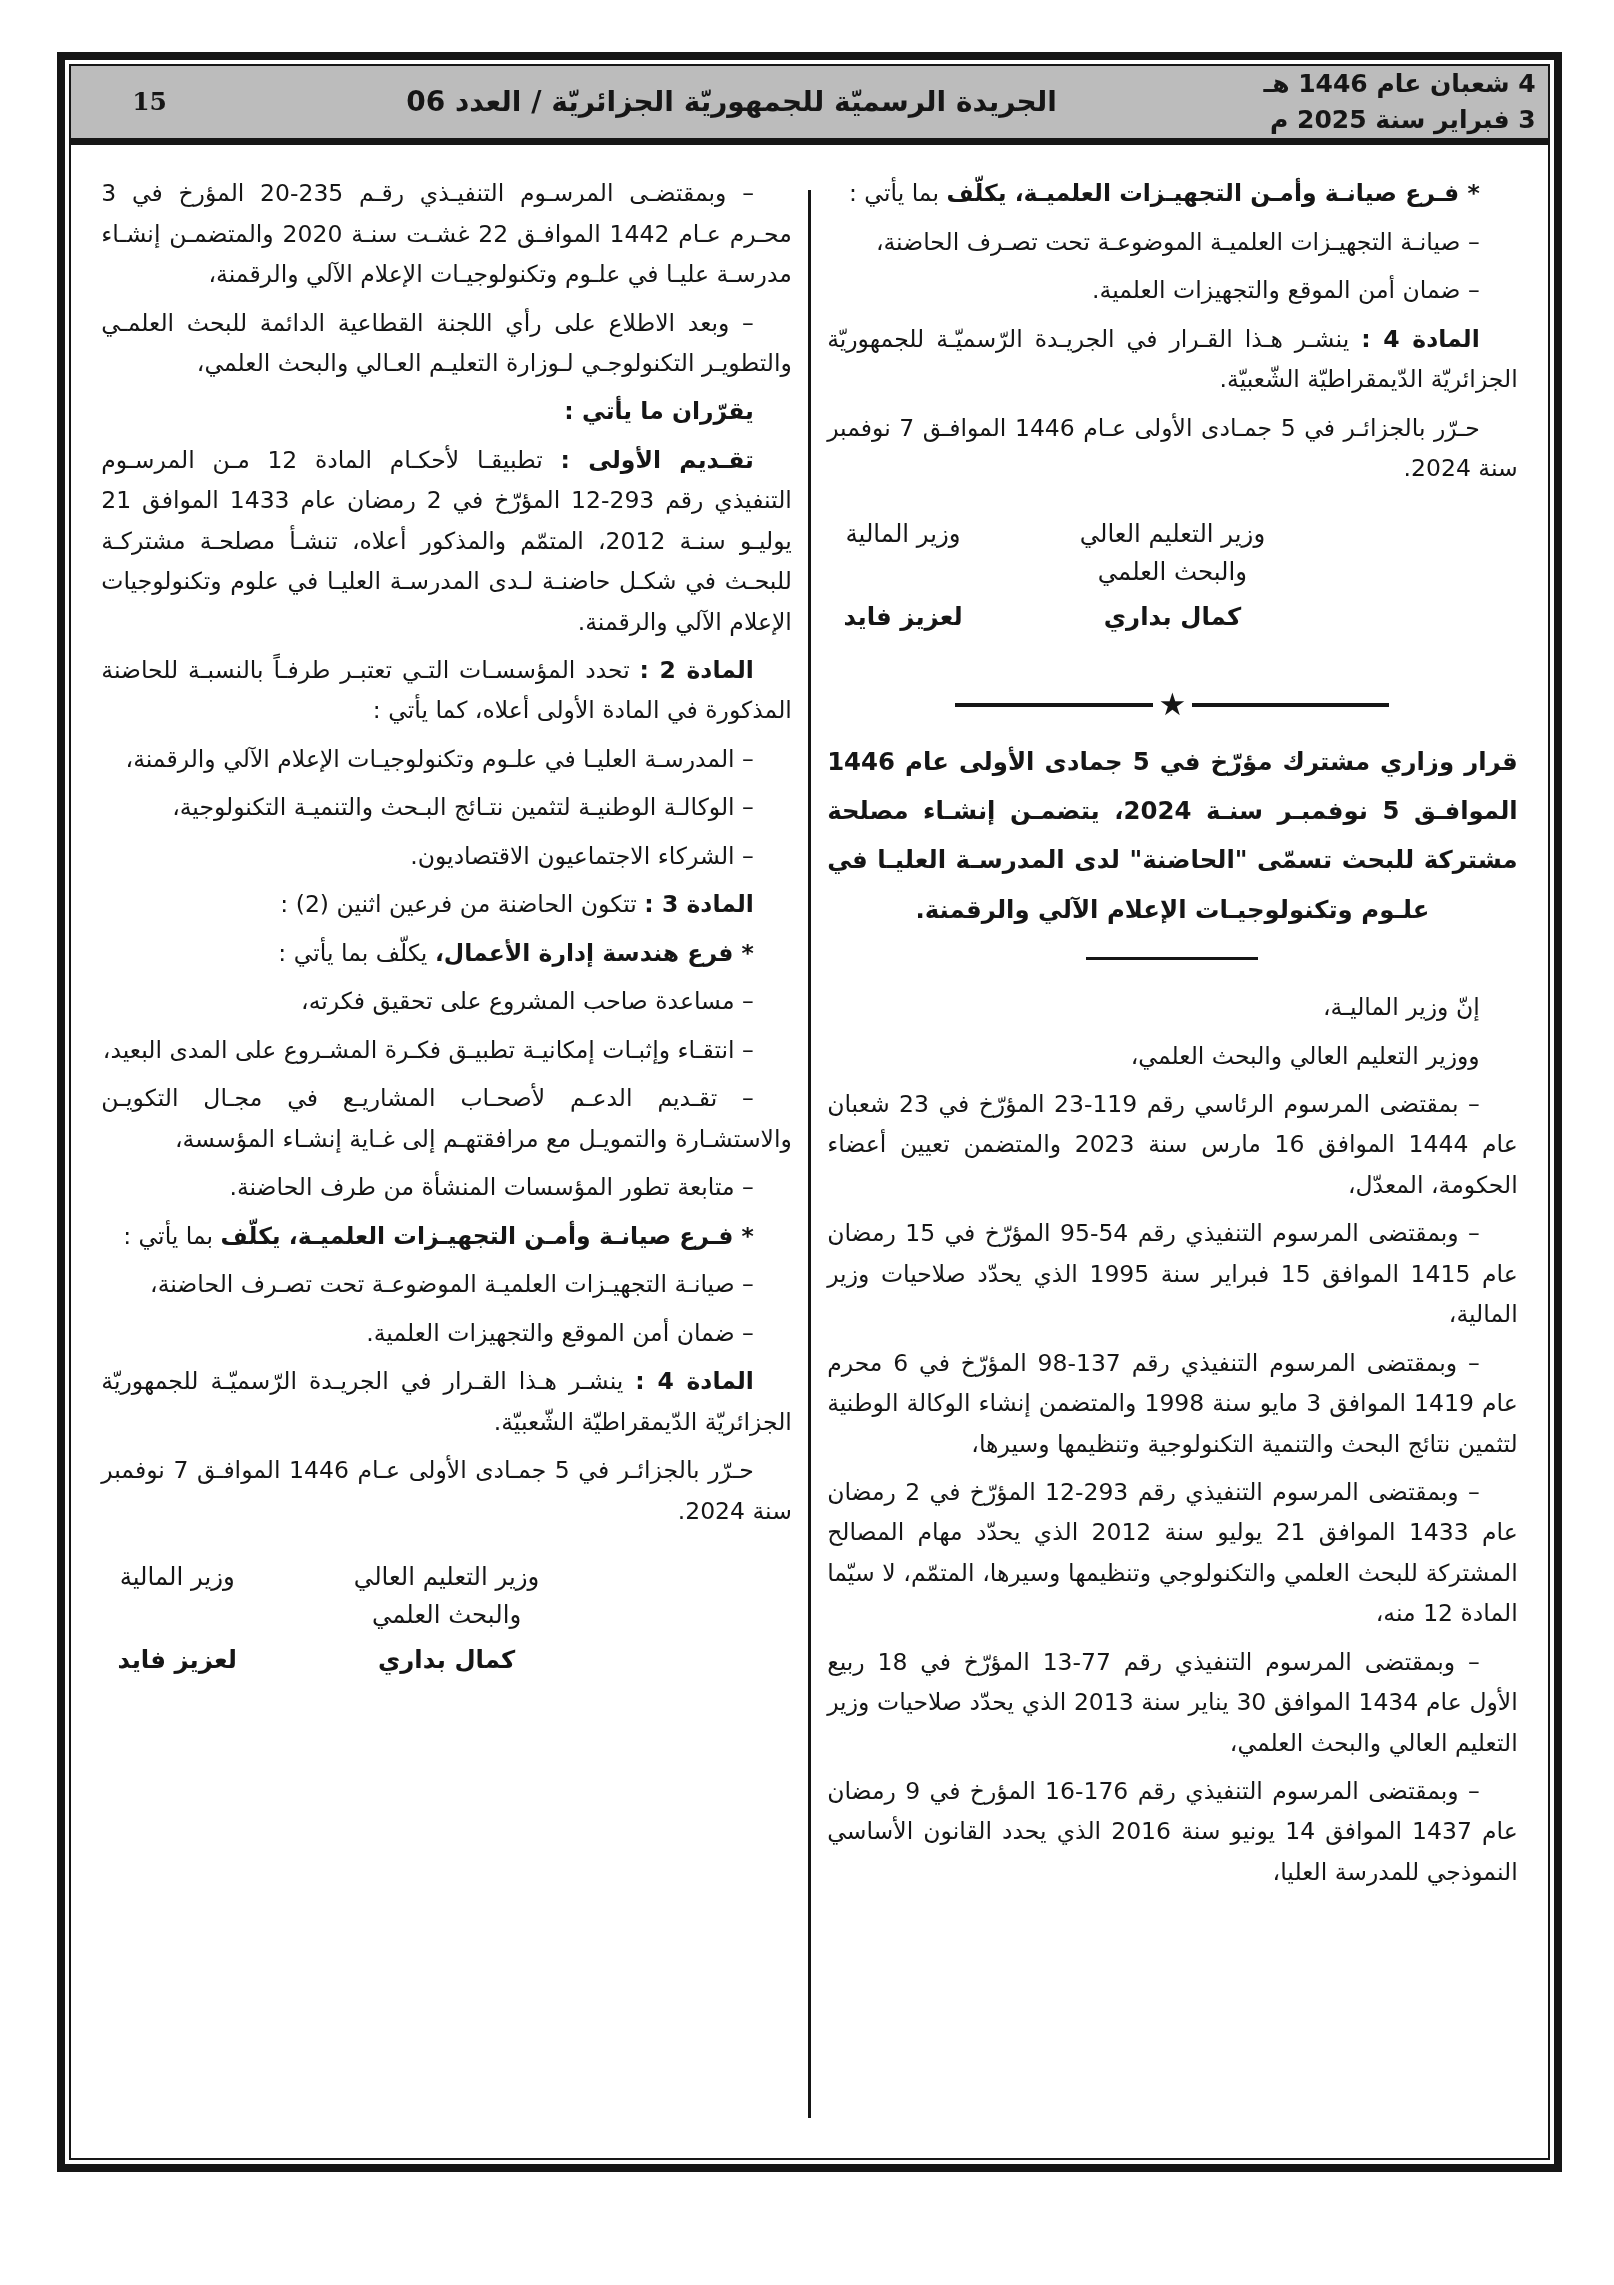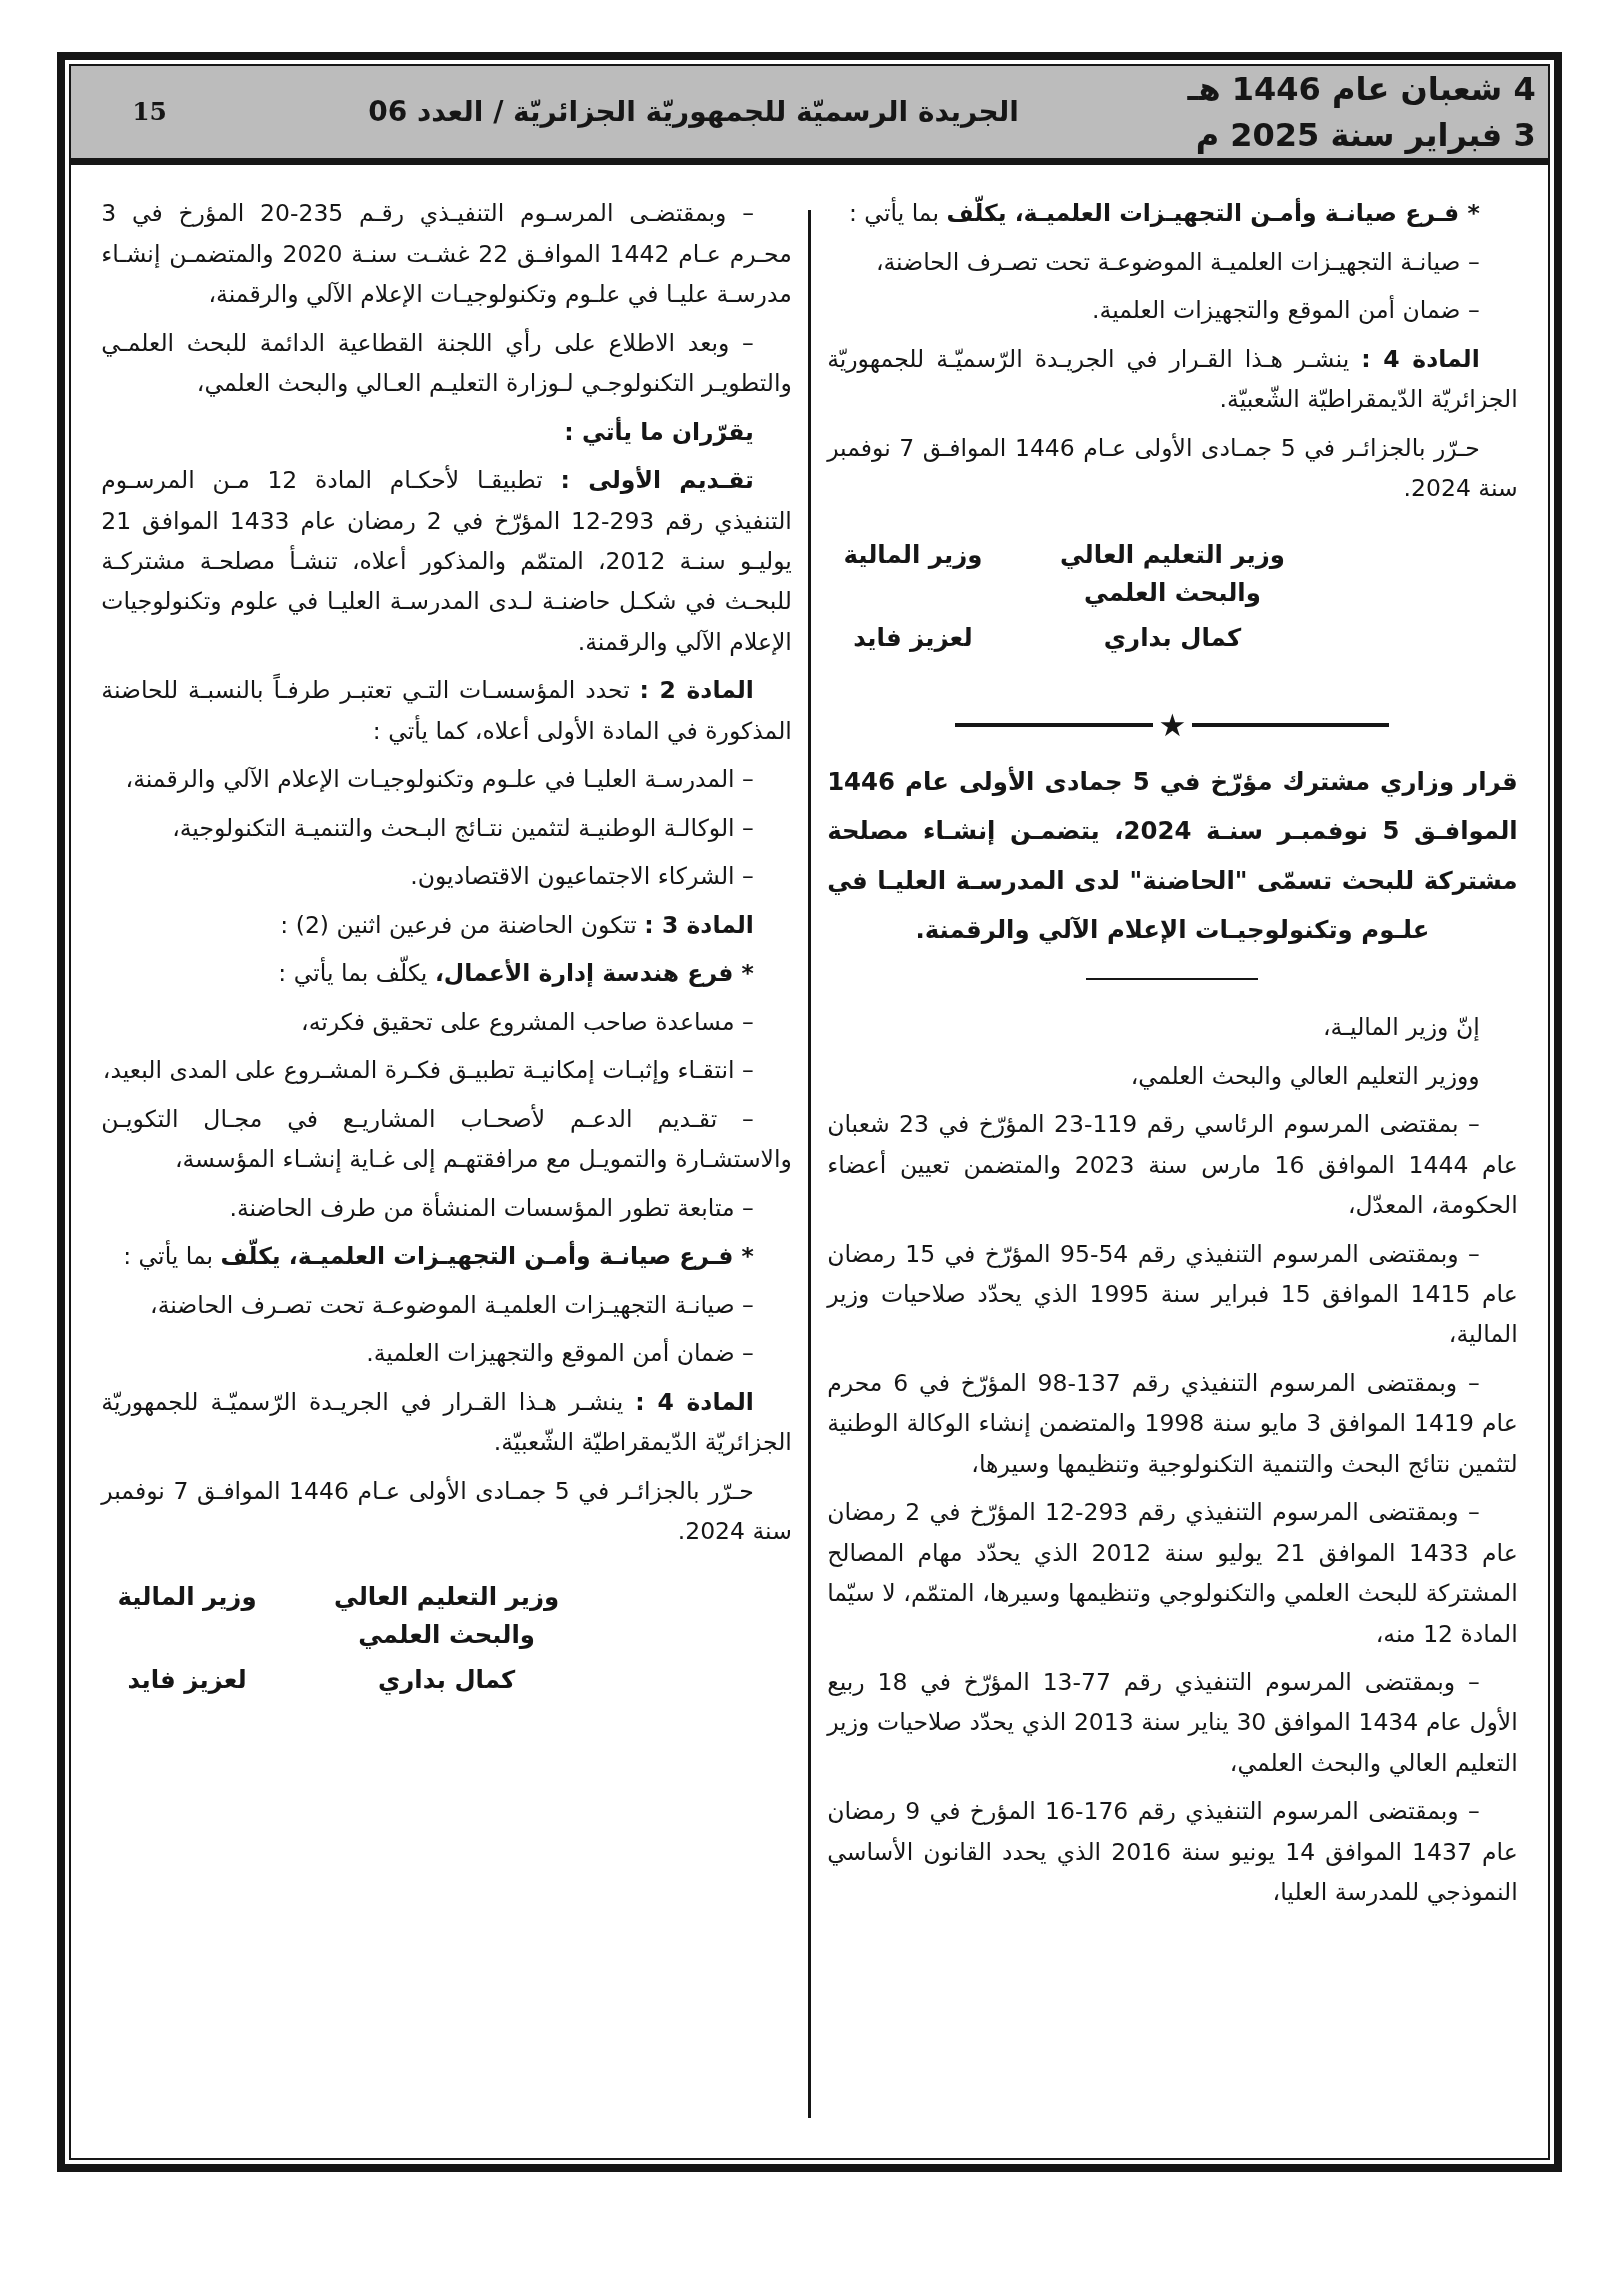--- a/index.html
+++ b/index.html
@@ -1,38 +1,38 @@
 <!DOCTYPE html>
 <html dir="rtl" lang="ar" style="font-size:14.5px"><head>
 <meta charset="utf-8">
 <style>
   html,body{margin:0;padding:0;background:#ffffff;}
   body{width:1615px;height:2285px;position:relative;font-family:"DejaVu Sans",sans-serif;color:#161616;direction:rtl;}
   .page-frame{position:absolute;top:52px;left:57px;width:1505px;height:2120px;border:8.1px solid #161616;box-sizing:border-box;padding:3.6px;background:#ffffff;}
   .page-frame-inner{border:2.7px solid #161616;width:100%;height:100%;box-sizing:border-box;display:flex;flex-direction:column;overflow:hidden;}
   .gazette-header{background:#bcbcbc;border-bottom:7.2px solid #161616;display:flex;align-items:center;flex:0 0 78px;padding:0 12.7px;box-sizing:border-box;}
-  .header-dates{text-align:right;font-weight:bold;font-size:32px;line-height:1.45;white-space:pre-line;}
+  .header-dates{text-align:right;font-weight:bold;font-size:25px;line-height:1.45;white-space:pre-line;}
   .header-title{flex:1;text-align:center;font-weight:bold;font-size:28px;padding:0 18px;}
   .header-page{width:100px;text-align:center;font-size:25px;font-weight:bold;padding-left:16.3px;font-family:"DejaVu Serif",serif;}
   .columns{flex:1;display:flex;padding:20px 18px 7.2px 18px;box-sizing:border-box;}
   .column{flex:1;padding:0 12.7px;box-sizing:border-box;}
   .col-divider{width:2.7px;background:#161616;margin:25px 3.6px 33px 3.6px;flex:0 0 auto;}
   .para{font-size:23.5px;line-height:1.72;text-align:justify;margin:8.1px 0;text-indent:38px;}
   .para .lead{font-weight:bold;}
   .preamble{text-align:right;}
   .decree-title{font-weight:bold;font-size:24.4px;line-height:2.02;text-indent:0;text-align:justify;text-align-last:center;margin:12.7px 0 3.6px 0;}
   .sep-star{display:flex;align-items:center;justify-content:center;width:434px;margin:22px auto 16.3px auto;}
   .sep-star .line{flex:1;height:3.6px;background:#161616;}
   .sep-star .star{font-size:31px;line-height:1;margin:0 5.4px;color:#161616;}
   .sep-line{width:172px;height:2.7px;background:#161616;margin:23.5px auto 27px auto;}
   .sig-row{position:relative;height:152px;margin:27px 0 12.7px 0;text-indent:0;}
   .sig-block{position:absolute;top:0;text-align:center;}
   .sig-block-a{left:50%;transform:translateX(-50%);}
   .sig-block-b{left:16.3px;}
-  .sig-title{font-weight:bold;font-size:24.4px;line-height:1.55;white-space:pre-line;min-height:78px;}
+  .sig-title{font-weight:normal;font-size:24.4px;line-height:1.55;white-space:pre-line;min-height:78px;}
   .sig-name{font-weight:bold;font-size:24.4px;margin-top:9px;}
 </style>
 </head>
 <body>
 
 <div class="page-frame">
   <div class="page-frame-inner">
 
     <div class="gazette-header">
       <div class="header-dates">4 شعبان عام 1446 هـ

